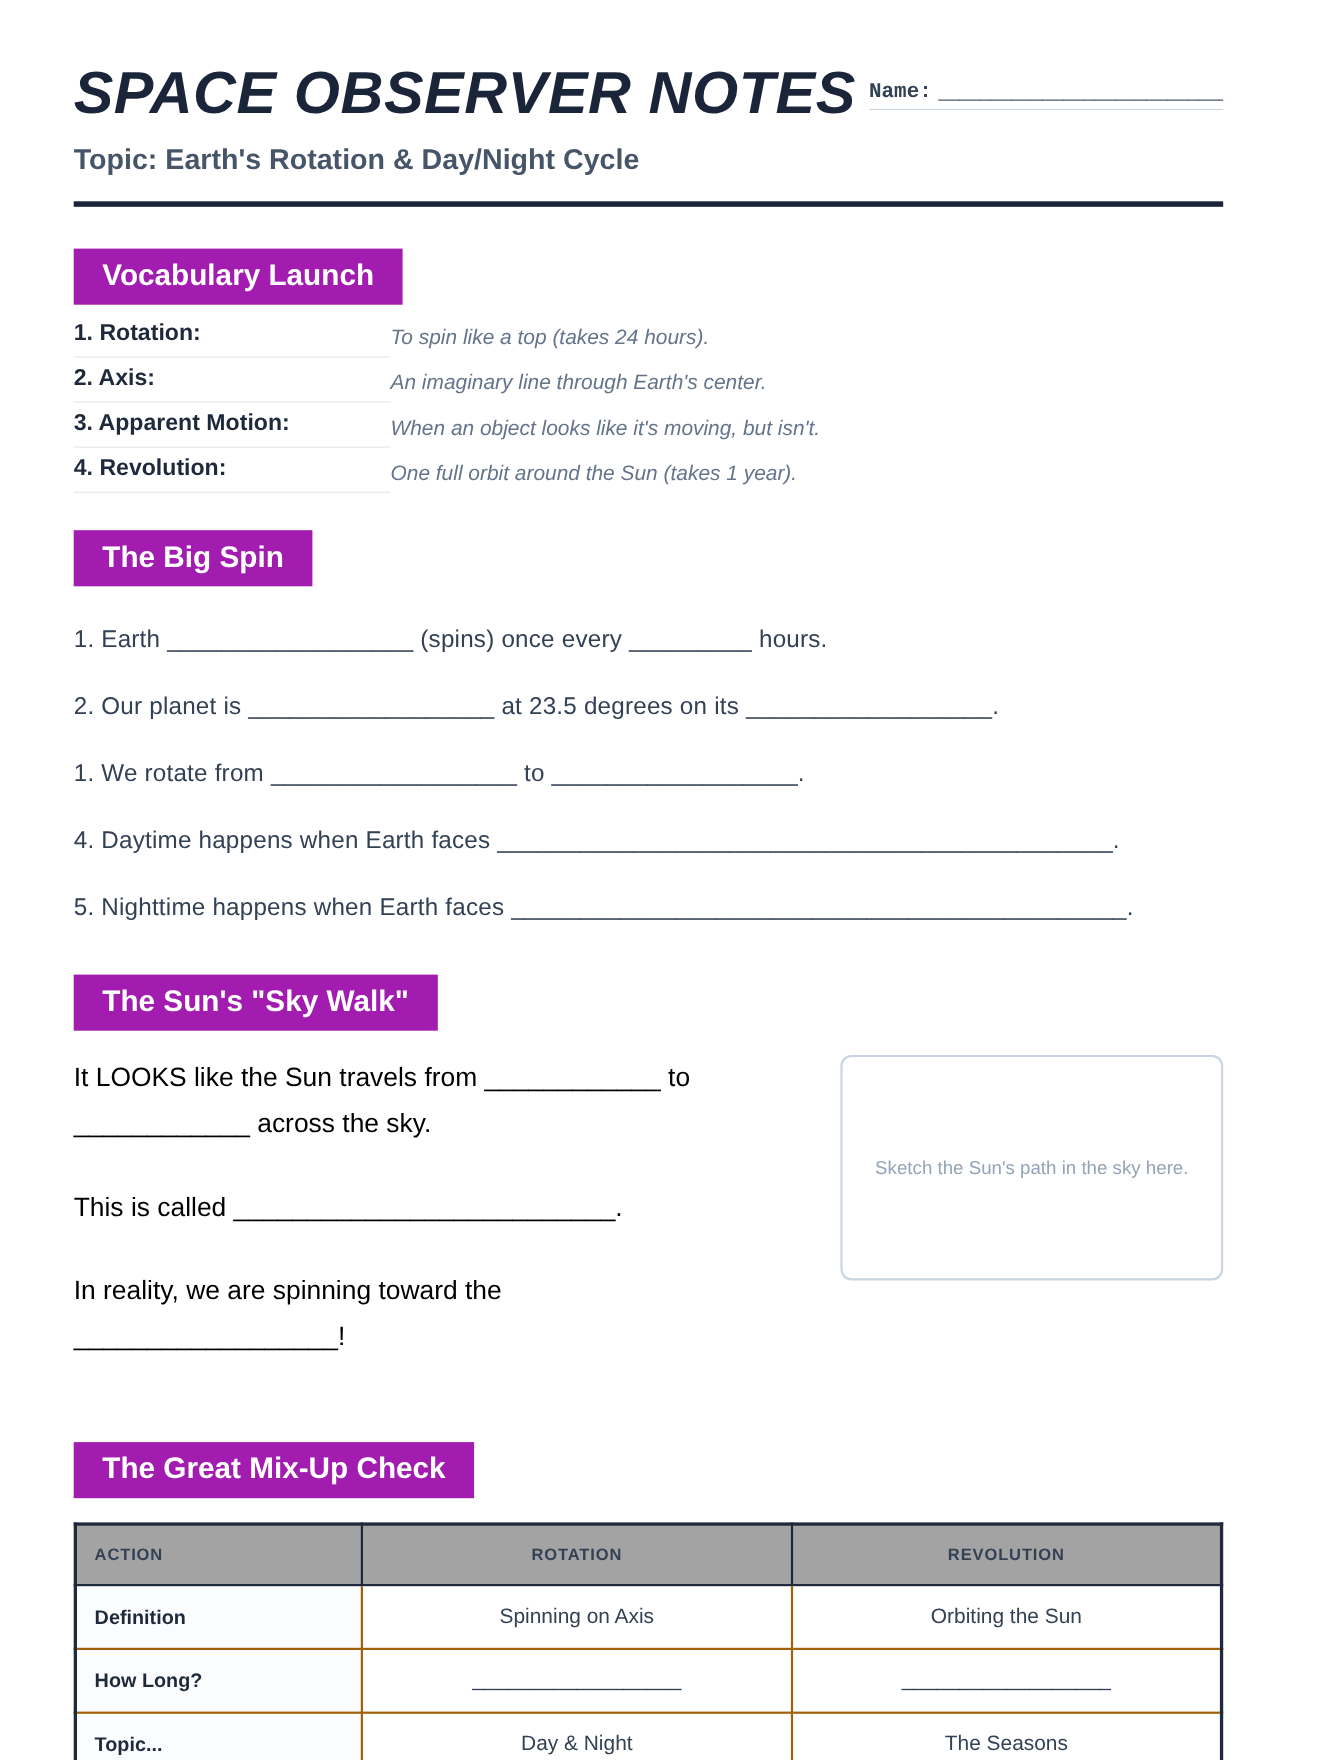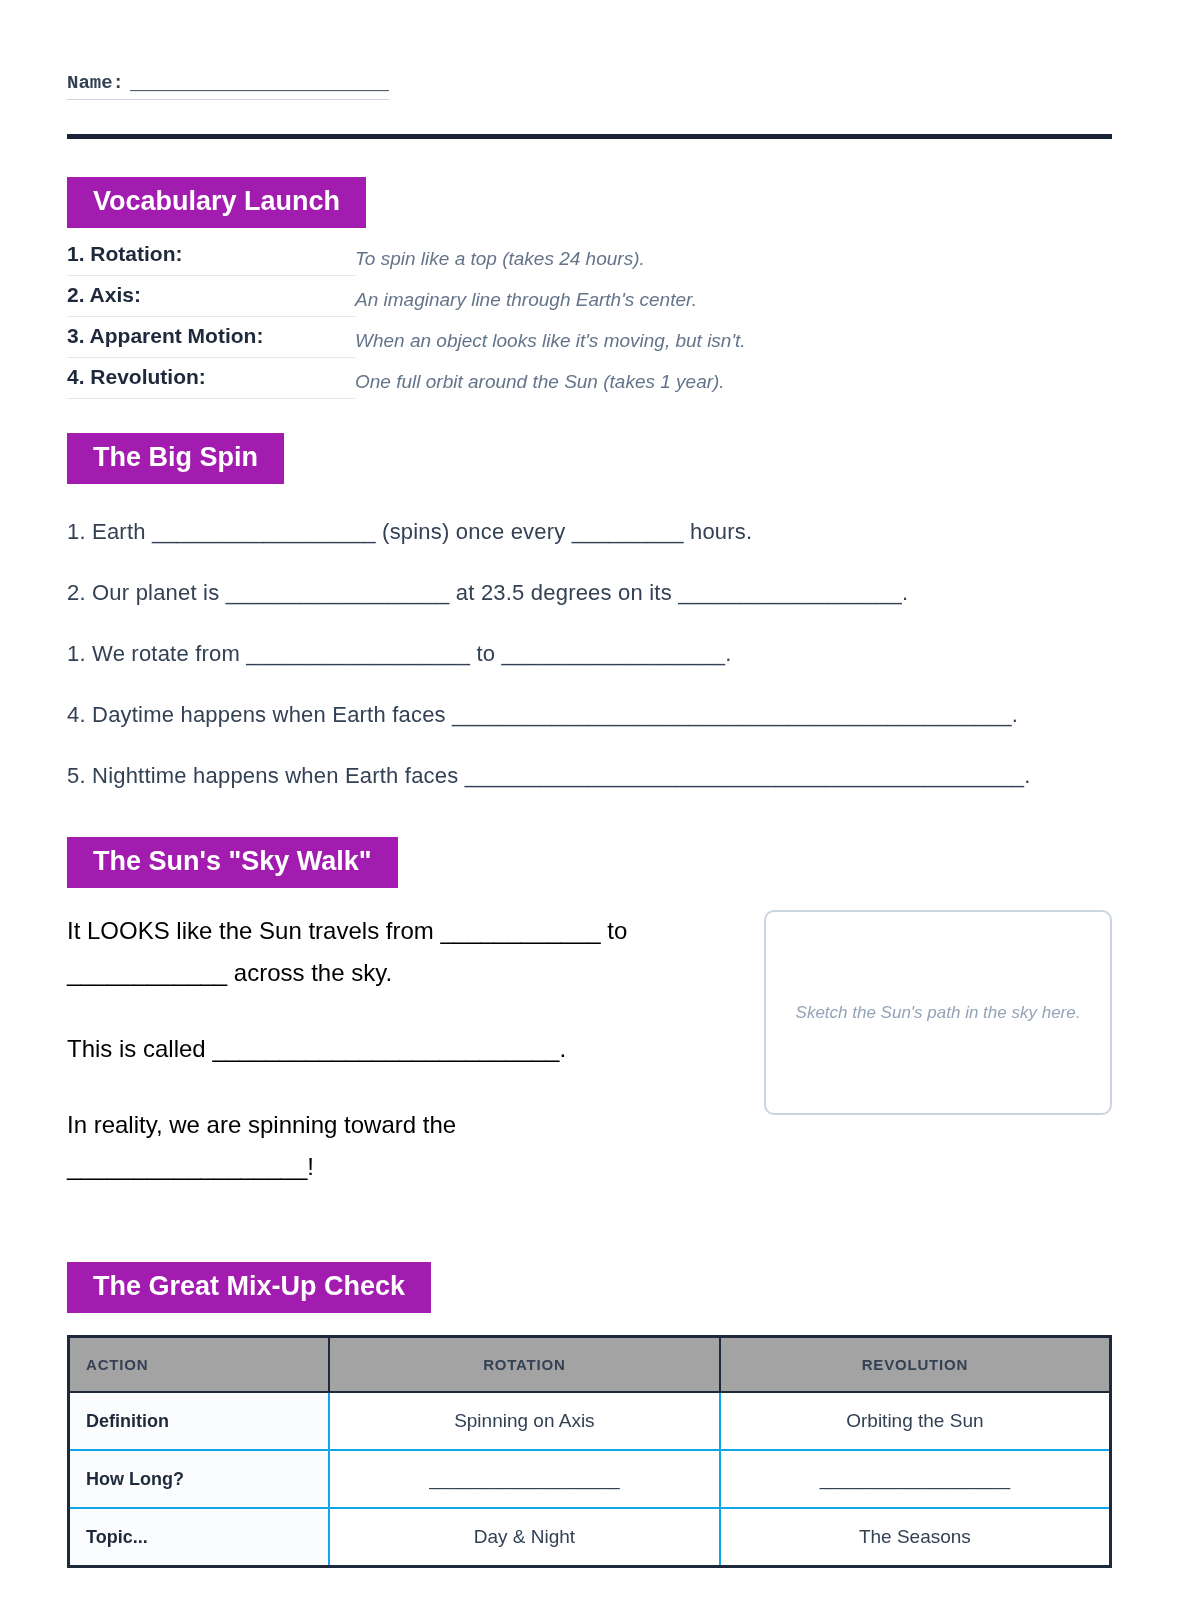--- a/index.html
+++ b/index.html
@@ -83,21 +83,21 @@
     height: 205px;
     flex-shrink: 0;
     border: 2px solid #cbd5e1;
     border-radius: 10px;
     display: flex;
     align-items: center;
     justify-content: center;
     text-align: center;
     padding: 0 24px;
   }
-  .sketch-placeholder { font-style: italic; color: #94a3b8; font-size: 17px; }
+  .sketch-placeholder { color: #94a3b8; font-size: 17px; }
 
   
   .section-mixup { margin-top: 40px; }
   table.mixup {
     width: 100%;
     border-collapse: collapse;
     border: 3px solid #1e293b;
     margin-top: 22px;
   }
   table.mixup th {
@@ -110,37 +110,41 @@
     border: 2px solid #1e293b;
     text-align: center;
   }
   table.mixup th.col-action { text-align: left; width: 25%; }
   table.mixup th.col-rot { width: 37.5%; }
   table.mixup th.col-rev { width: 37.5%; }
   table.mixup td {
     padding: 17px 16px;
     font-size: 19px;
     color: #334155;
-    border: 2px solid #0ea5e9;
+    border: 2px solid #a16207;
     text-align: center;
   }
   table.mixup td.first {
     text-align: left;
     font-weight: bold;
     font-size: 18px;
     color: #1e293b;
     background: #fbfcfd;
   }
 </style>
 </head>
 <body>
 
 <div class="page">
 
   <div class="header-row">
+    <div>
+      <h1 class="title">SPACE OBSERVER NOTES</h1>
+      <div class="topic">Topic: Earth's Rotation &amp; Day/Night Cycle</div>
+    </div>
     <div class="namedate">
       <div class="nd-row">
         <span class="nd-label">Name:</span>
         <span class="nd-line">____________________________</span>
       </div>
     </div>
   </div>
 
   <div class="divider"></div>
 

